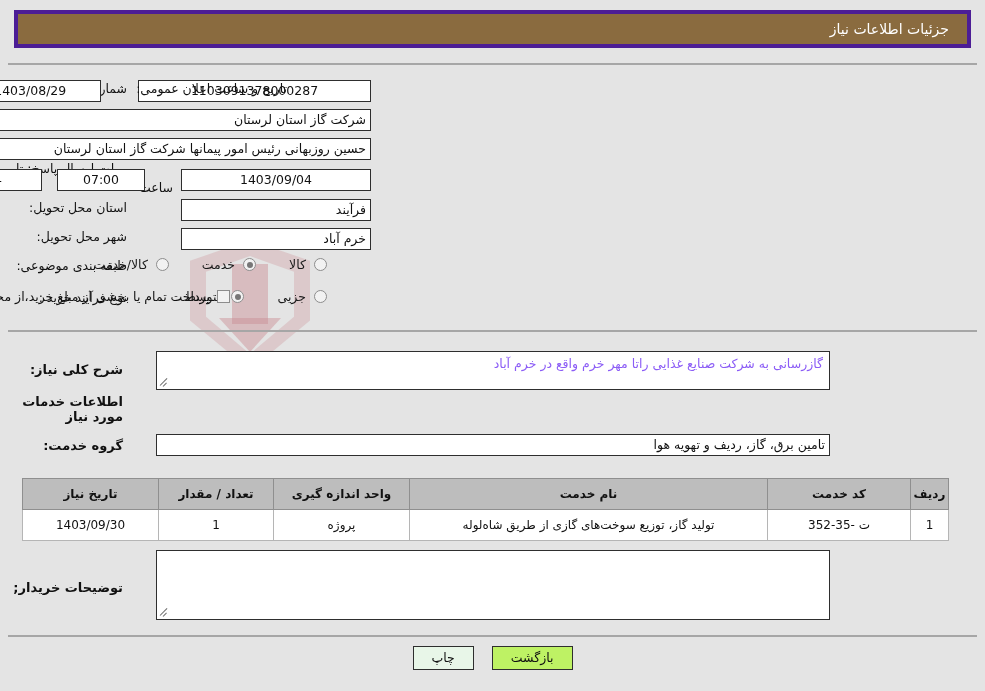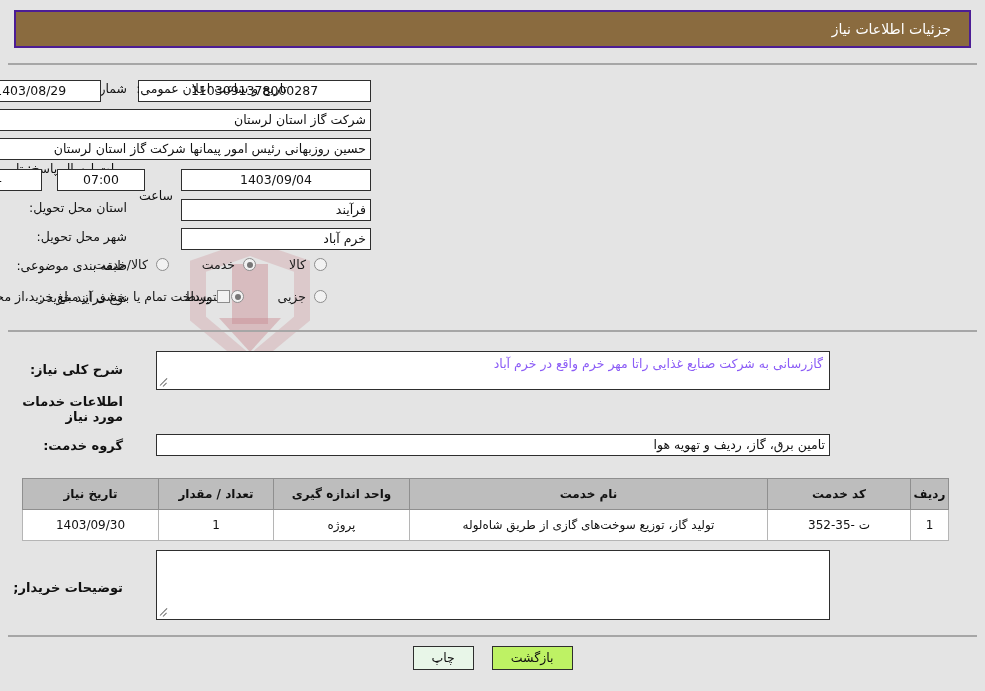--- a/index.html
+++ b/index.html
@@ -80,21 +80,21 @@
   }
 
   
   .titlebar {
     position: absolute;
     left: 14px;
     top: 10px;
     width: 957px;
     height: 38px;
     background: #8a6b3f;
-    border: 2px solid #4c1d95;
+    border: 4px solid #4c1d95;
     box-sizing: border-box;
     color: #fff;
     font-size: 14px;
     display: flex;
     align-items: center;
     justify-content: flex-start;
     padding-right: 18px;
     z-index: 2;
   }
 
@@ -336,21 +336,21 @@
   <div class="row" style="right:858px; top:139px;">
     <span class="lbl">ایجاد کننده درخواست:</span>
   </div>
   <div class="fld right" style="position:absolute; right:614px; top:138px; width:378px; z-index:3;">حسین روزبهانی رئیس امور پیمانها شرکت گاز استان لرستان</div>
 
   <div class="row lbl-2l" style="right:858px; top:162px; display:block; text-align:right; width:120px;">
     <span class="lbl" style="display:block; white-space:normal;">مهلت ارسال پاسخ: تا تاریخ:</span>
   </div>
   <div class="fld center" style="position:absolute; right:614px; top:169px; width:190px; z-index:3;">1403/09/04</div>
 
-  <span class="lbl" style="position:absolute; right:812px; top:188px; z-index:3;margin-left:28px;">ساعت</span>
+  <span class="lbl" style="position:absolute; right:812px; top:180px; z-index:3;margin-left:28px;">ساعت</span>
   <div class="fld center" style="position:absolute; right:840px; top:169px; width:88px; z-index:3;">07:00</div>
 
   <div class="fld center" style="position:absolute; right:943px; top:169px; width:88px; z-index:3;">4</div>
 
   <div class="row" style="right:858px; top:200px;">
     <span class="lbl">استان محل تحویل:</span>
   </div>
   <div class="fld right" style="position:absolute; right:614px; top:199px; width:190px; z-index:3;">فرآیند</div>
 
   <div class="row" style="right:858px; top:229px;">

